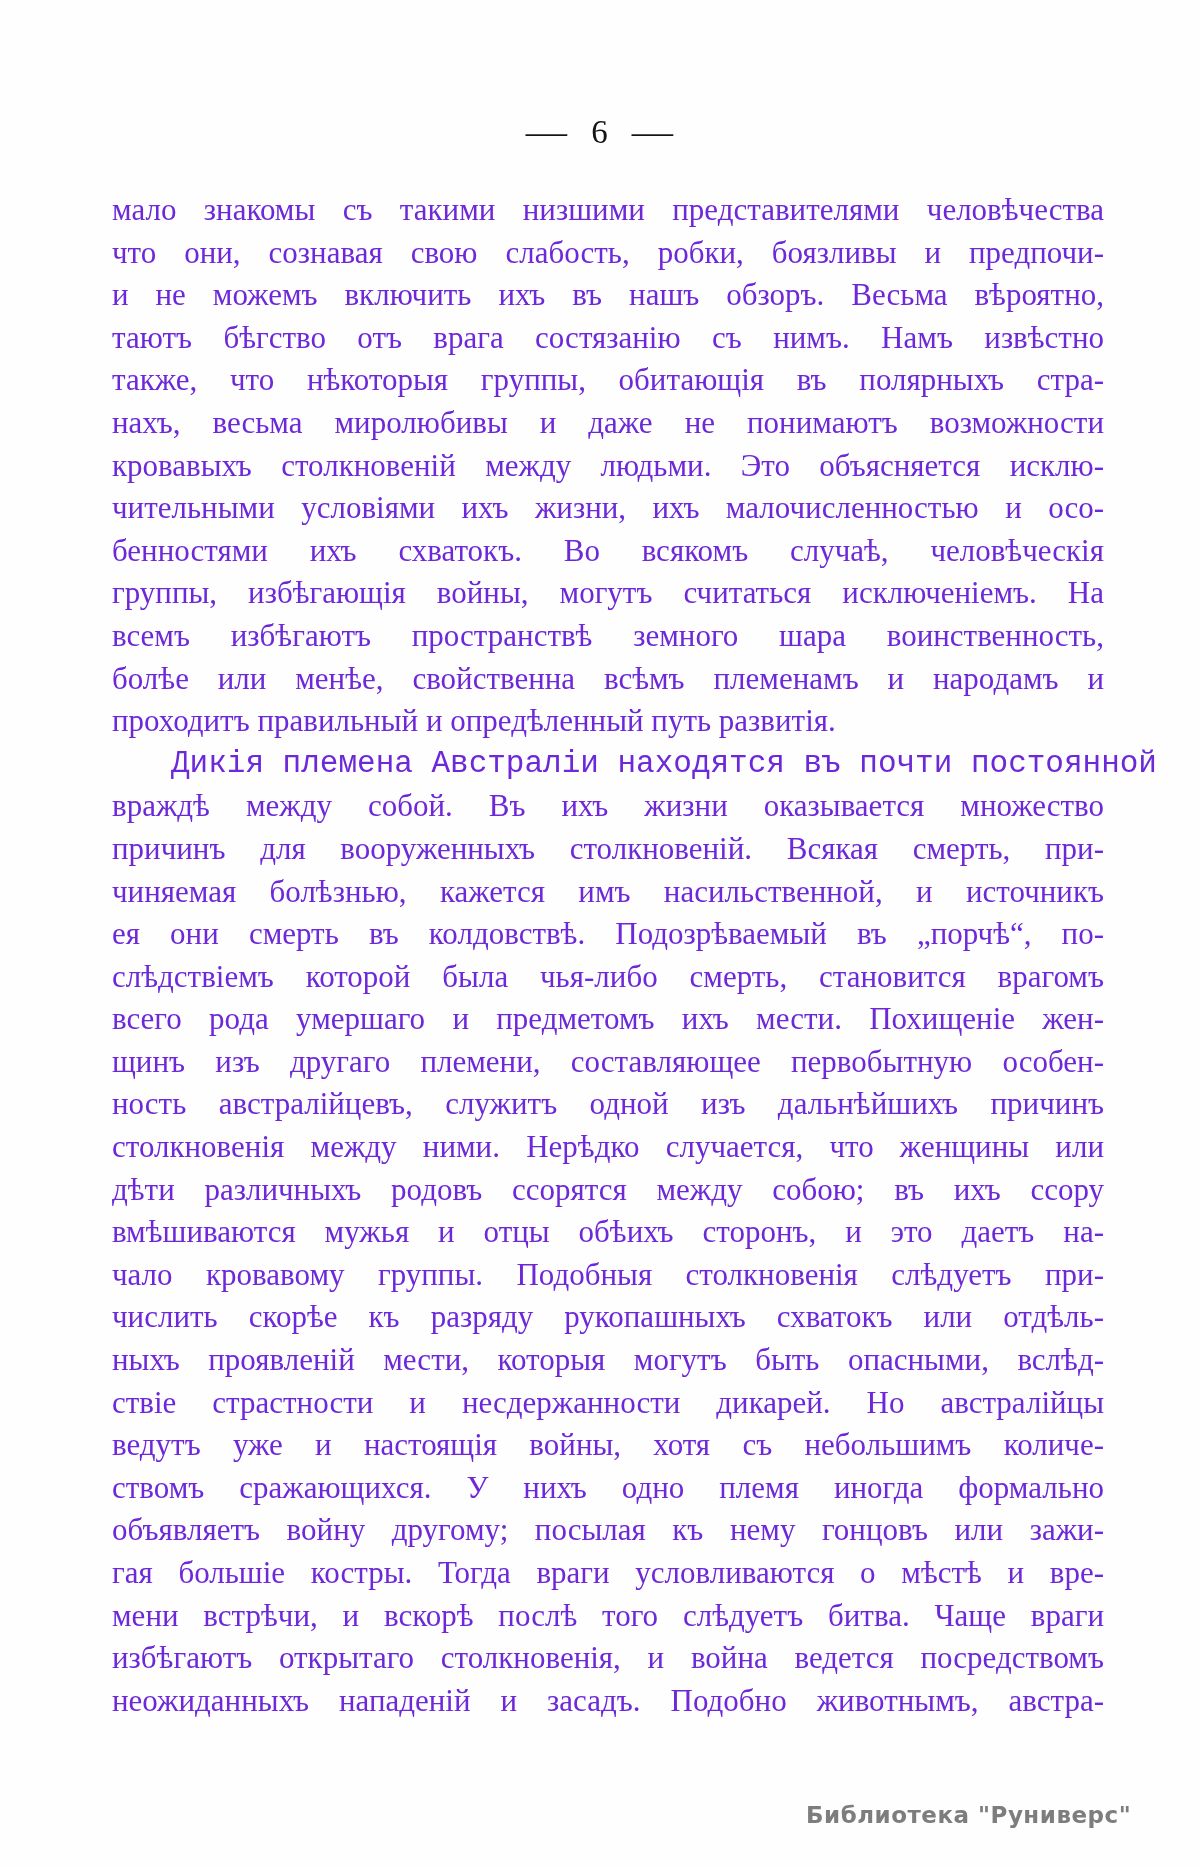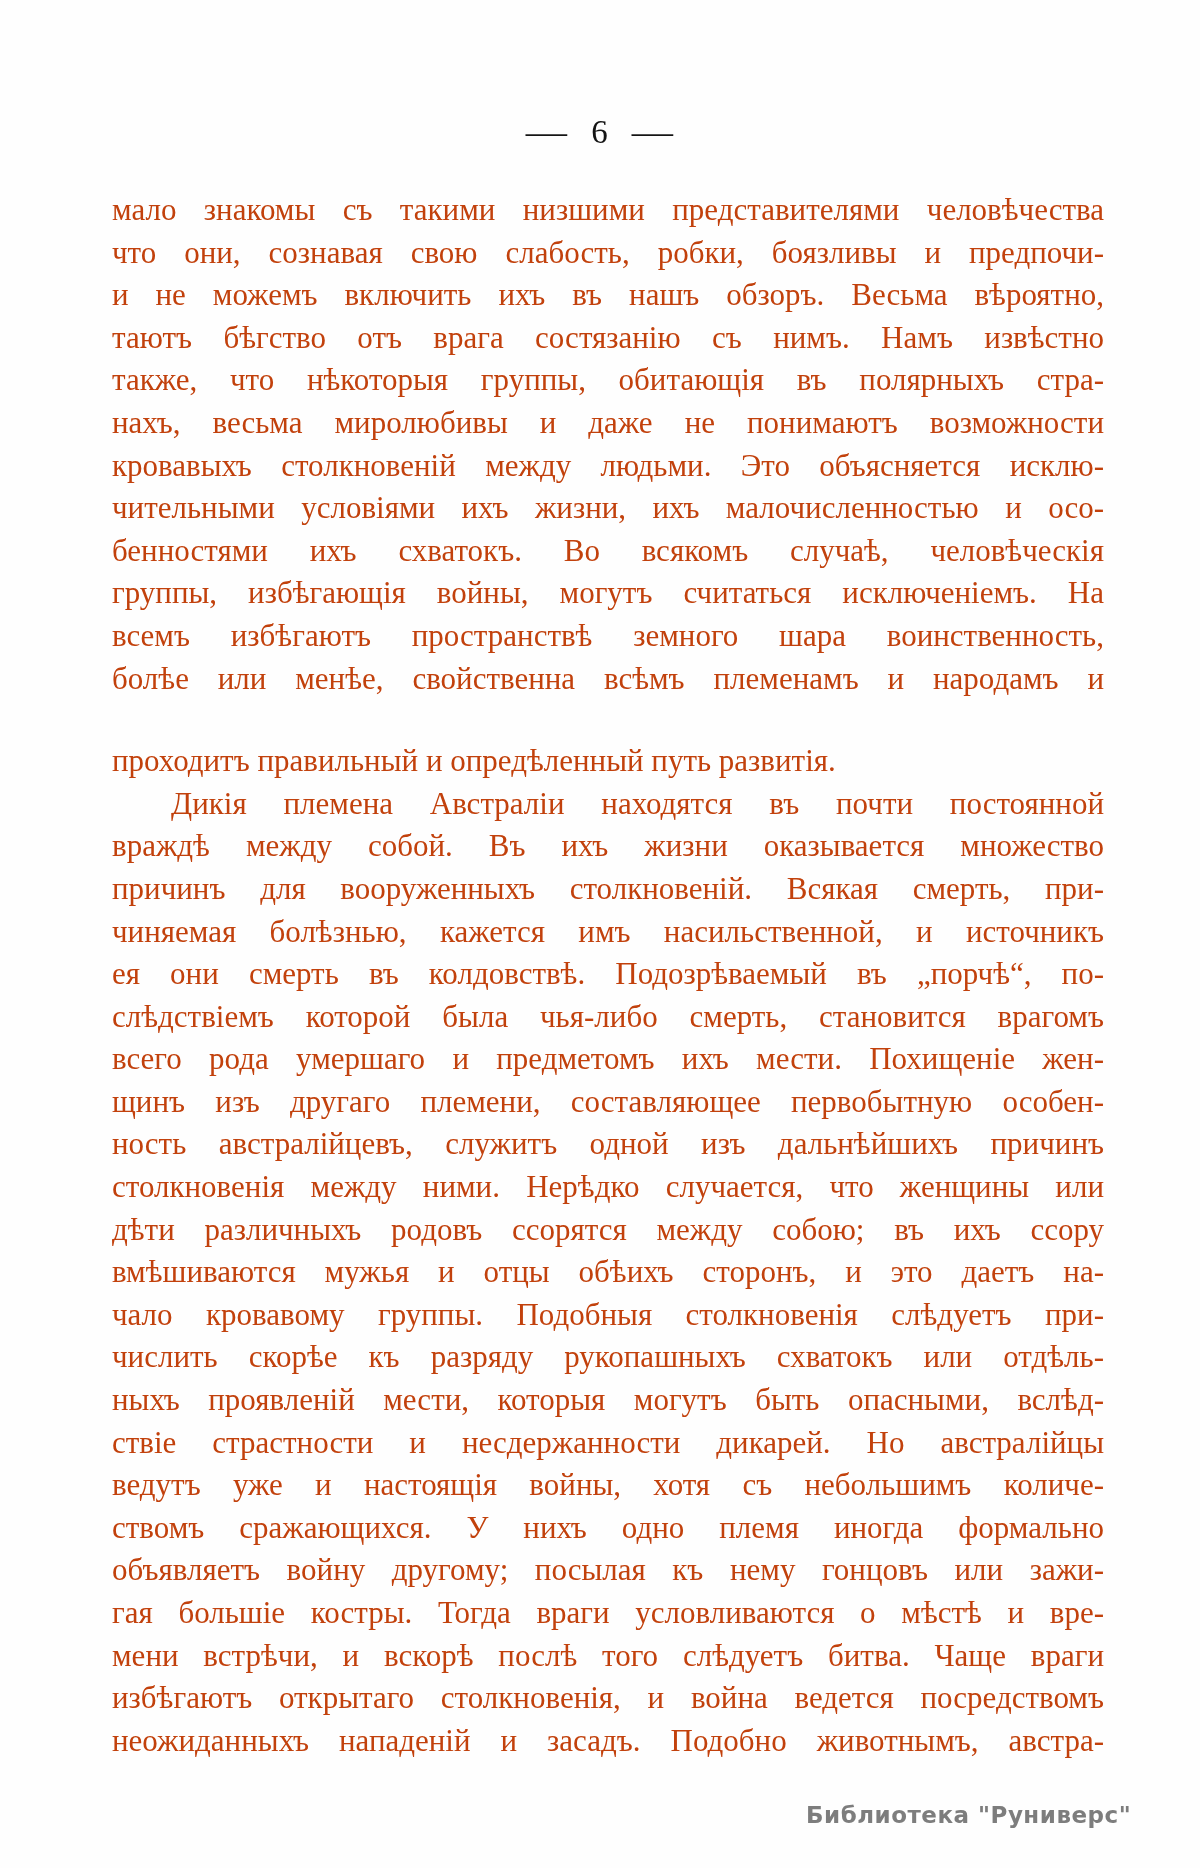--- a/index.html
+++ b/index.html
@@ -44,28 +44,28 @@
     top: 189px;
     width: 992px;
   }
   .line {
     font-size: 31px;
     line-height: 42.6px;
     height: 42.6px;
     text-align: justify;
     text-align-last: justify;
     white-space: nowrap;
-    color: #c2410c;
+    color: #6d28d9;
   }
   .line.endline {
     text-align-last: left;
-    margin-top: 40px;
   }
   .line.indent {
     text-indent: 59px;
+    font-family: Liberation Mono, monospace;
   }
   .watermark {
     position: absolute;
     left: 806px;
     top: 1802px;
     font-family: "DejaVu Sans", sans-serif;
     font-size: 23px;
     font-weight: bold;
     letter-spacing: 0.5px;
   }

